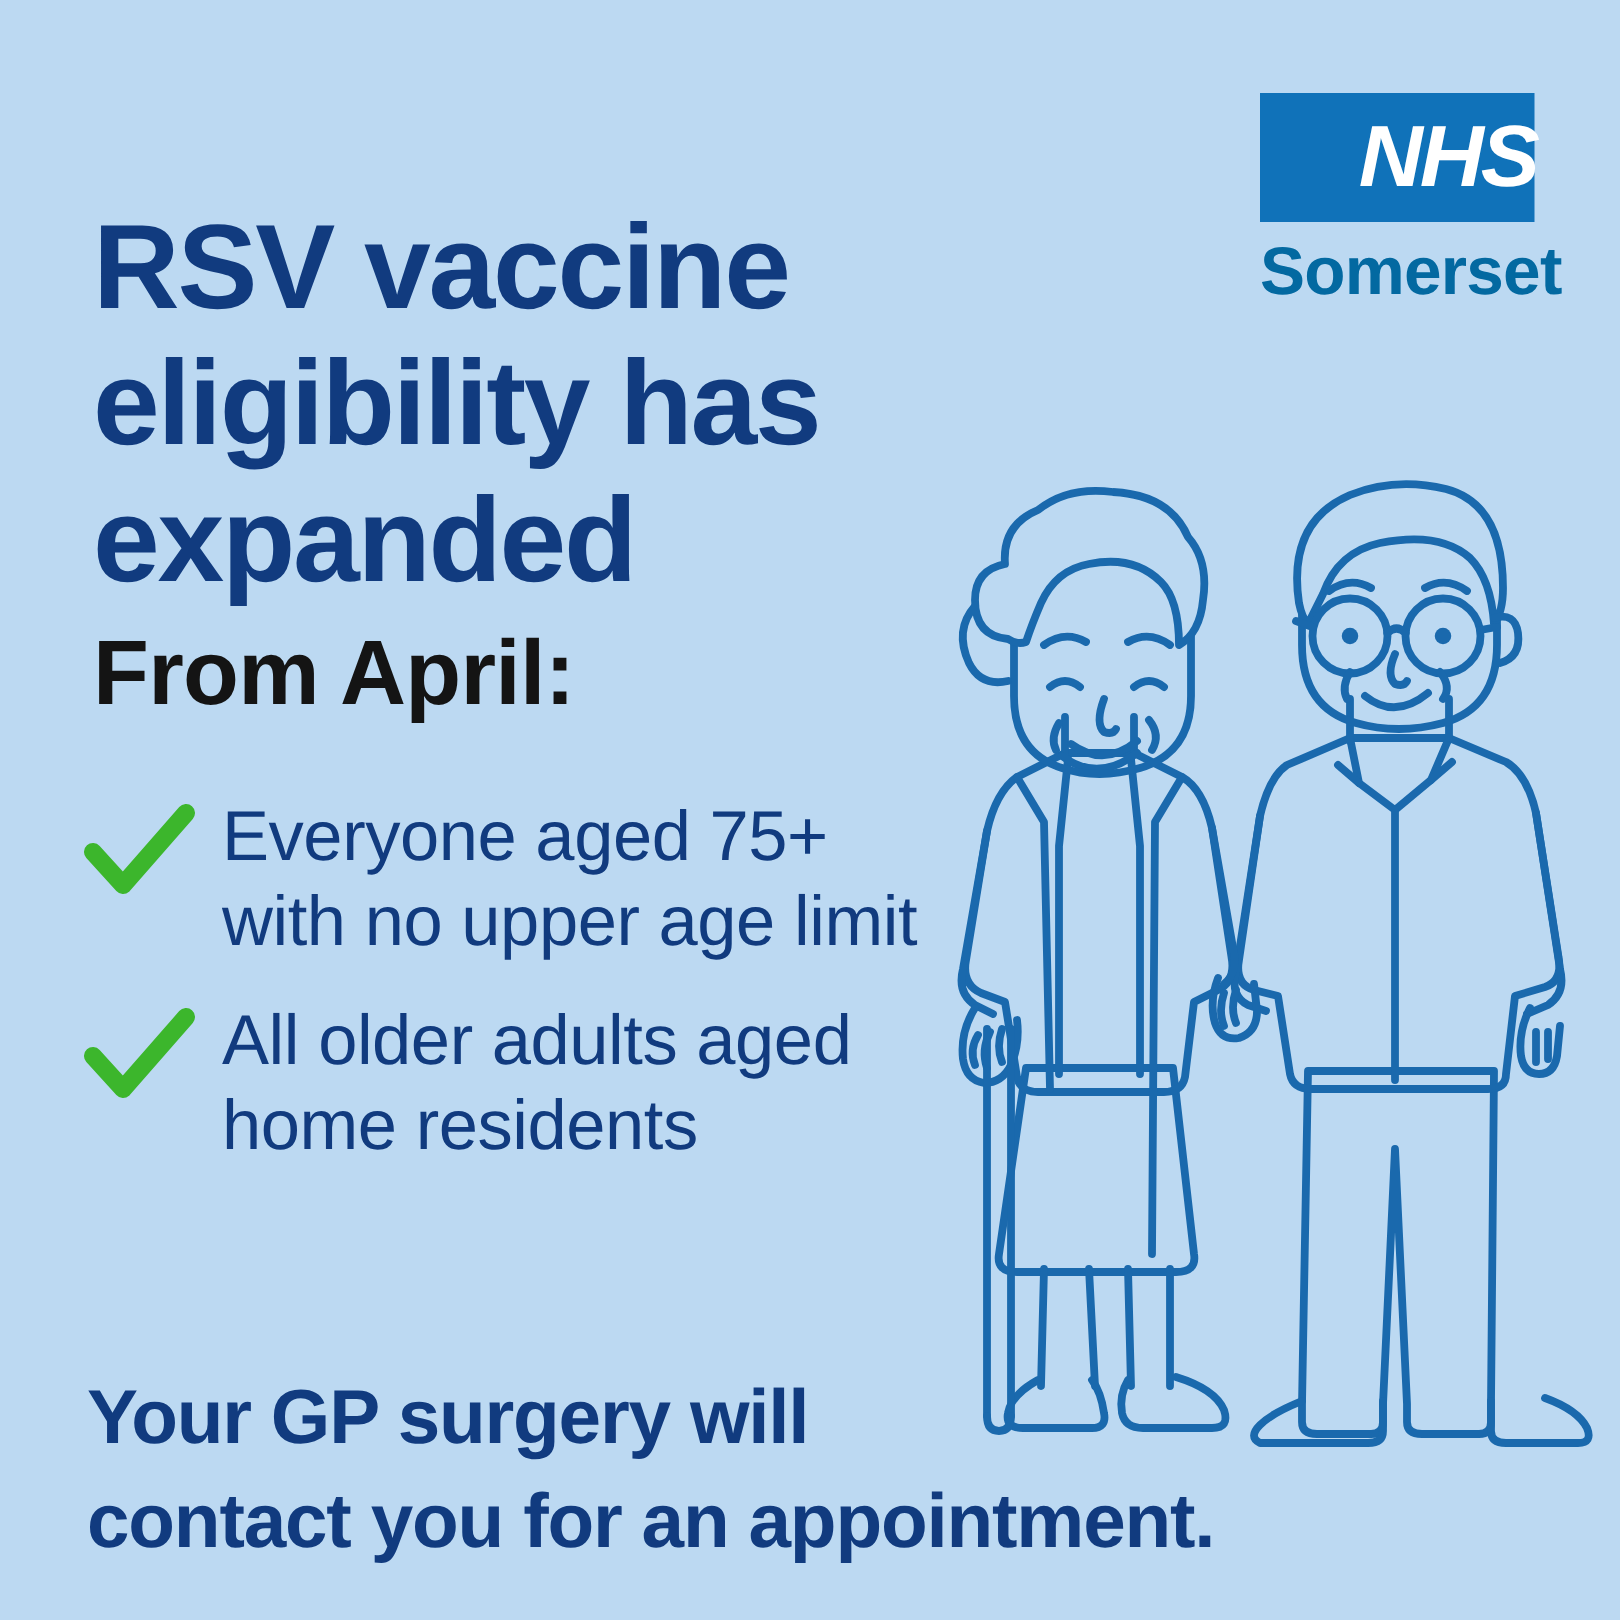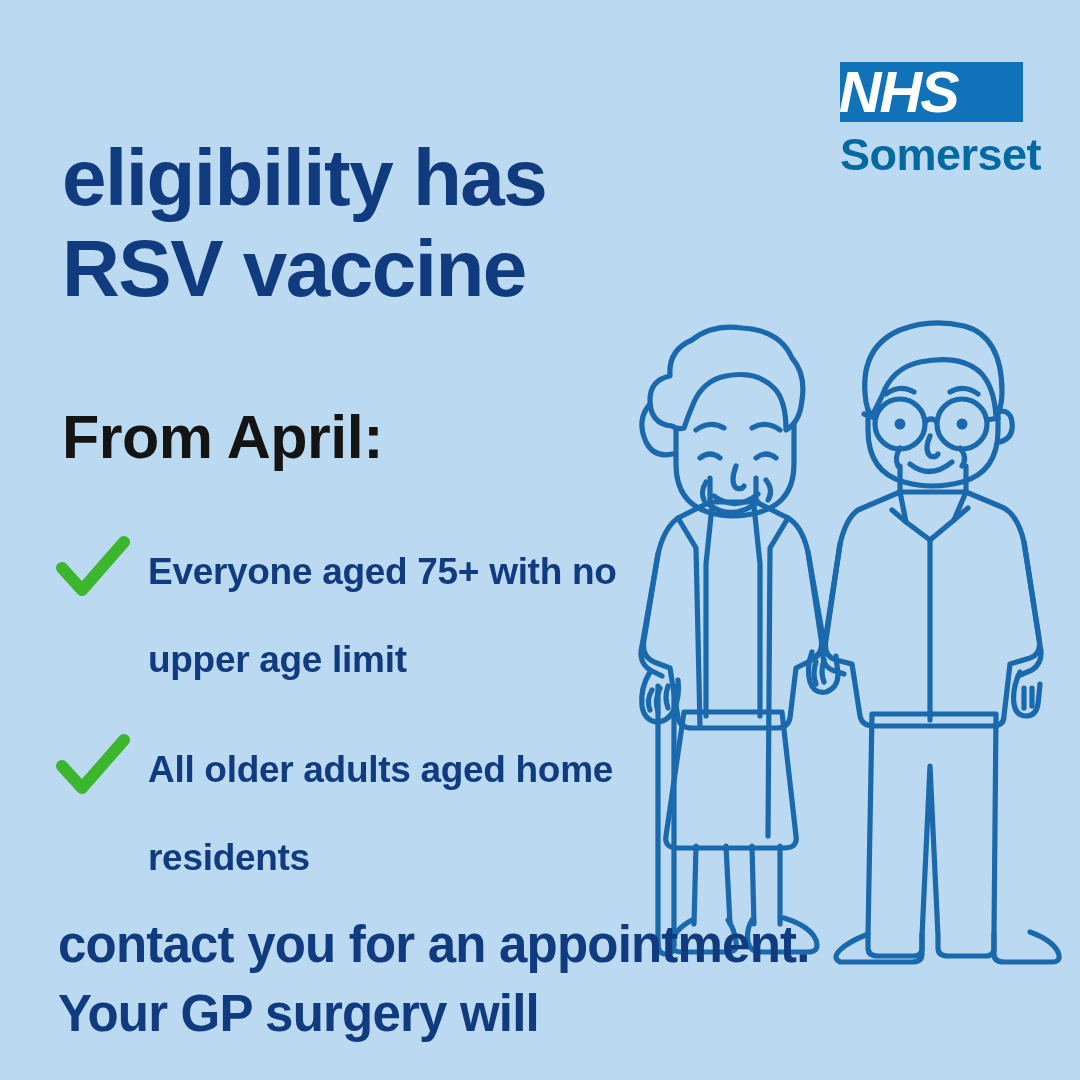--- a/index.html
+++ b/index.html
@@ -23,25 +23,25 @@
   
   #nhs-logo {
     position: absolute;
     top: 62px;
     right: 57px;
     width: 183px;
     text-align: right;
   }
   #nhs-box {
     width: 183px;
-    height: 60px;
+    height: 86px;
     background: #1072b9;
     display: flex;
     align-items: center;
-    justify-content: flex-start;
+    justify-content: flex-end;
     box-sizing: border-box;
   }
   #nhs-box .nhs-word {
     color: #ffffff;
     font-family: "Liberation Sans", sans-serif;
     font-weight: bold;
     font-style: italic;
     font-size: 58px;
     line-height: 58px;
     letter-spacing: -2px;
@@ -71,21 +71,21 @@
     font-size: 80px;
     line-height: 91px;
     letter-spacing: -1.5px;
   }
   #headline .hl-line { display: block; white-space: nowrap; }
 
   
   #from-label {
     position: absolute;
     left: 62px;
-    top: 404px;
+    top: 415px;
     color: #141414;
     font-family: "Liberation Sans", sans-serif;
     font-weight: bold;
     font-size: 61px;
     line-height: 66px;
     letter-spacing: -0.5px;
   }
 
   
   #bullets {
@@ -102,25 +102,24 @@
   .bullet .tick {
     flex: 0 0 auto;
     width: 74px;
     height: 62px;
     margin-top: 8px;
     margin-right: 18px;
   }
   .bullet .btext {
     color: #113b7f;
     font-family: "Liberation Sans", sans-serif;
-    font-size: 37px;
-    line-height: 88px;
+    font-size: 47px;
+    line-height: 57px;
     letter-spacing: -0.3px;
     max-width: 480px;
-    font-weight: bold;
   }
 
   
   #closing {
     position: absolute;
     left: 58px;
     top: 910px;
     width: 840px;
     color: #113b7f;
     font-family: "Liberation Sans", sans-serif;
@@ -254,22 +253,23 @@
   </div>
 
   <div id="nhs-logo">
     <div id="nhs-box">
       <span class="nhs-word">NHS</span>
     </div>
     <div id="nhs-org">Somerset</div>
   </div>
 
   <h1 id="headline">
+    <span class="hl-line">RSV vaccine</span>
     <span class="hl-line">eligibility has</span>
-    <span class="hl-line">RSV vaccine</span>
+    <span class="hl-line">expanded</span>
   </h1>
 
   <div id="from-label">From April:</div>
 
   <div id="bullets">
 
     <div class="bullet">
       <span class="tick">
         <svg viewBox="0 0 74 62" xmlns="http://www.w3.org/2000/svg">
           <path d="M6 32 L26 54 L68 6" fill="none" stroke="#3cb62c" stroke-width="12" stroke-linecap="round" stroke-linejoin="round"></path>
@@ -283,17 +283,17 @@
         <svg viewBox="0 0 74 62" xmlns="http://www.w3.org/2000/svg">
           <path d="M6 32 L26 54 L68 6" fill="none" stroke="#3cb62c" stroke-width="12" stroke-linecap="round" stroke-linejoin="round"></path>
         </svg>
       </span>
       <span class="btext">All older adults aged home residents</span>
     </div>
 
   </div>
 
   <div id="closing">
+    <span class="cl-line">Your GP surgery will</span>
     <span class="cl-line">contact you for an appointment.</span>
-    <span class="cl-line">Your GP surgery will</span>
   </div>
 
 </div>
 
 </body></html>

